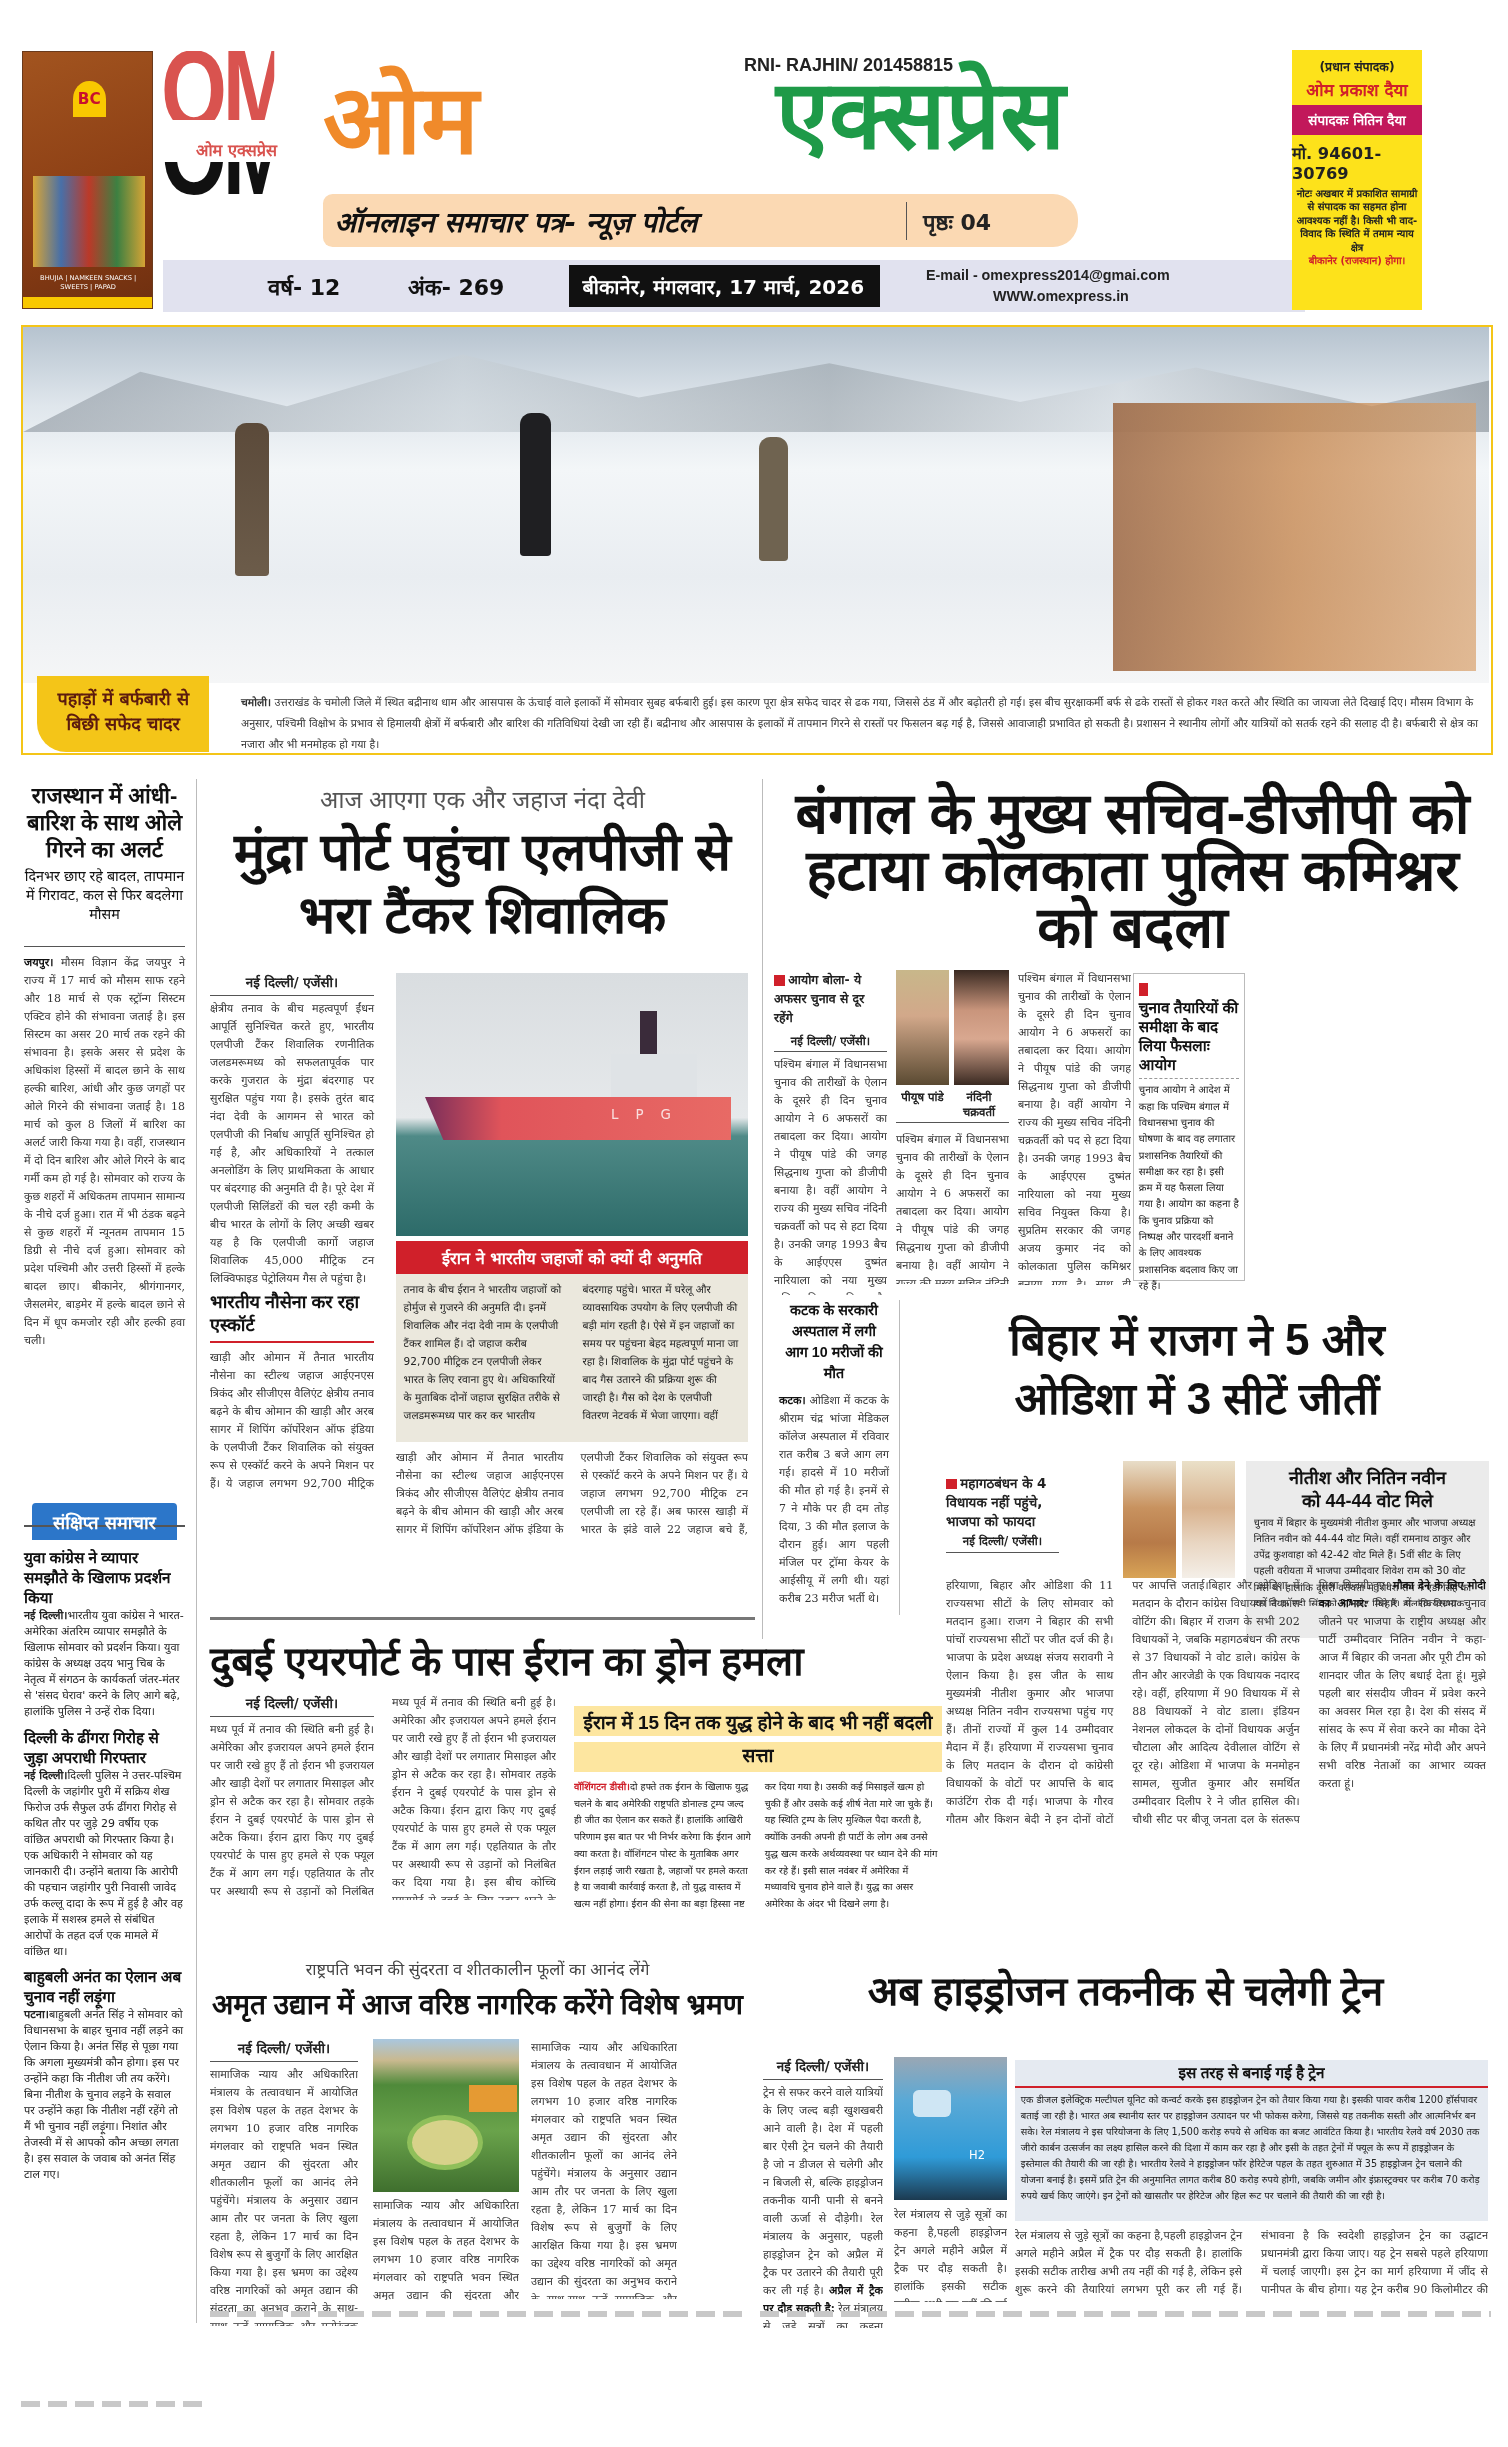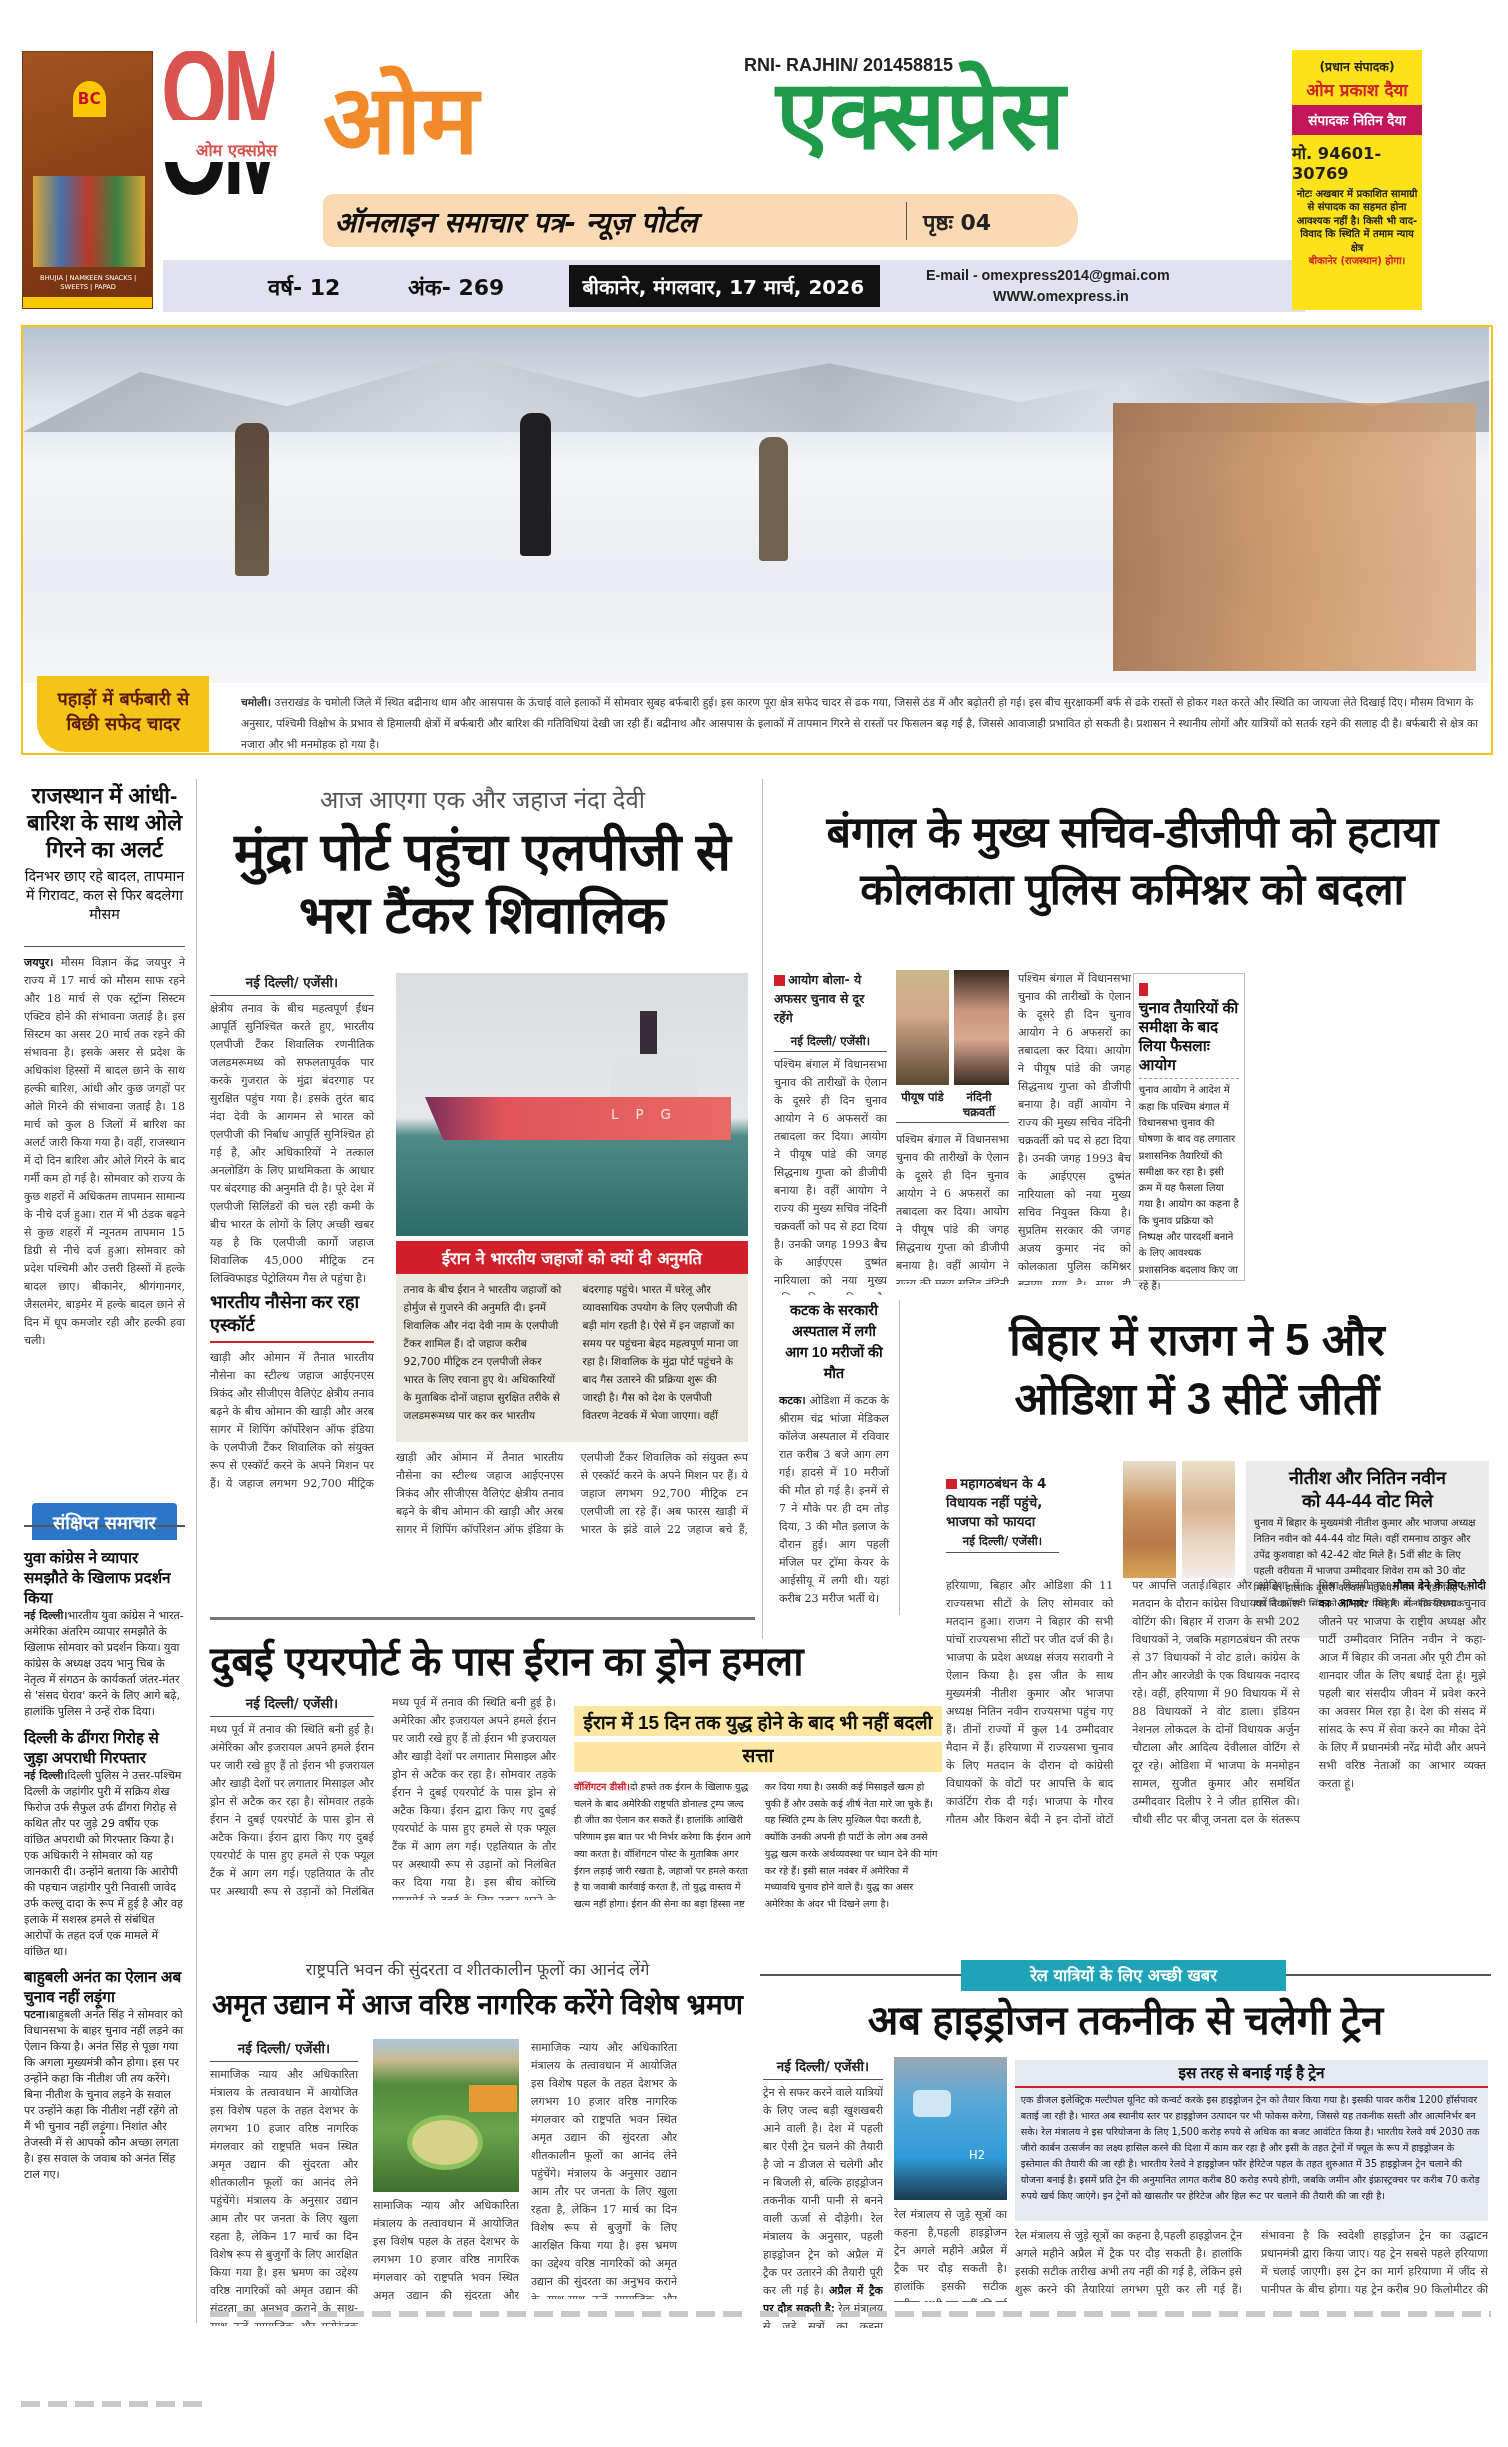--- a/index.html
+++ b/index.html
@@ -121,21 +121,21 @@
   <div class="abs" style="left:186px;top:459px;width:352px;height:201px;background:#ebe8dd">
     <div style="background:#d0202a;color:#fff;font-size:16.3px;font-weight:bold;text-align:center;padding:5.7px 0">ईरान ने भारतीय जहाजों को क्यों दी अनुमति</div>
     <div class="sans cols2" style="font-size:10.5px;line-height:18px;padding:5.7px 7.6px;color:#222;height:168px;overflow:hidden">तनाव के बीच ईरान ने भारतीय जहाजों को होर्मुज से गुजरने की अनुमति दी। इनमें शिवालिक और नंदा देवी नाम के एलपीजी टैंकर शामिल हैं। दो जहाज करीब 92,700 मीट्रिक टन एलपीजी लेकर भारत के लिए रवाना हुए थे। अधिकारियों के मुताबिक दोनों जहाज सुरक्षित तरीके से जलडमरूमध्य पार कर कर भारतीय बंदरगाह पहुंचे। भारत में घरेलू और व्यावसायिक उपयोग के लिए एलपीजी की बड़ी मांग रहती है। ऐसे में इन जहाजों का समय पर पहुंचना बेहद महत्वपूर्ण माना जा रहा है। शिवालिक के मुंद्रा पोर्ट पहुंचने के बाद गैस उतारने की प्रक्रिया शुरू की जारही है। गैस को देश के एलपीजी वितरण नेटवर्क में भेजा जाएगा। वहीं दूसरा जहाज नंदा देवी 17 मार्च को कांडला पोर्ट पहुंचने वाला है।</div>
   </div>
   <div class="abs txt" style="left:186px;top:667px;width:352px;column-count:2;column-gap:17px;height:105px;overflow:hidden">खाड़ी और ओमान में तैनात भारतीय नौसेना का स्टील्थ जहाज आईएनएस त्रिकंद और सीजीएस वैलिएंट क्षेत्रीय तनाव बढ़ने के बीच ओमान की खाड़ी और अरब सागर में शिपिंग कॉर्पोरेशन ऑफ इंडिया के एलपीजी टैंकर शिवालिक को संयुक्त रूप से एस्कॉर्ट करने के अपने मिशन पर हैं। ये जहाज लगभग 92,700 मीट्रिक टन एलपीजी ला रहे हैं। अब फारस खाड़ी में भारत के झंडे वाले 22 जहाज बचे हैं, जिनमें कुल 611 नाविक सवार हैं। अमेरिका और ईरान के बीच चल रहे संघर्ष के कारण भारत के ये जहाज होर्मुज जलडमरूमध्य के पास फंस गए थे।</div>
 </div>
 <div class="abs" style="left:210px;top:1617px;width:545px;height:2.9px;background:#777"></div>
 <div class="vrule" style="left:762px;top:779px;height:860px"></div>
 
 <div class="abs" style="left:774px;top:782px;width:717px">
-  <div class="hd" style="font-size:43px;line-height:57px;margin-top:22px">बंगाल के मुख्य सचिव-डीजीपी को हटाया कोलकाता पुलिस कमिश्नर को बदला</div>
+  <div class="hd" style="font-size:57px;line-height:57px;margin-top:3px">बंगाल के मुख्य सचिव-डीजीपी को हटाया कोलकाता पुलिस कमिश्नर को बदला</div>
 </div>
 <div class="abs" style="left:774px;top:970px;width:545px;height:325px">
   <div class="abs" style="left:0;top:0;width:113px">
     <div style="font-size:12.4px;font-weight:bold;line-height:19px"><span class="redsq"></span><span>आयोग बोला- ये अफसर चुनाव से दूर रहेंगे</span></div>
     <div class="dateline" style="font-size:11.5px;margin-top:5.7px">नई दिल्ली/ एजेंसी।</div>
     <div class="txt" style="height:239px;overflow:hidden">पश्चिम बंगाल में विधानसभा चुनाव की तारीखों के ऐलान के दूसरे ही दिन चुनाव आयोग ने 6 अफसरों का तबादला कर दिया। आयोग ने पीयूष पांडे की जगह सिद्धनाथ गुप्ता को डीजीपी बनाया है। वहीं आयोग ने राज्य की मुख्य सचिव नंदिनी चक्रवर्ती को पद से हटा दिया है। उनकी जगह 1993 बैच के आईएएस दुष्मंत नारियाला को नया मुख्य सचिव नियुक्त किया है। सुप्रतिम सरकार की जगह अजय कुमार नंद को कोलकाता पुलिस कमिश्नर बनाया गया है। साथ ही राज्य के गृह सचिव जगदीश प्रसाद मीणा की जगह 1997 बैच की आईएएस अफसर संघमित्रा घोष को गृह सचिव बनाया गया है। चुनाव आयोग के आदेश के मुताबिक यह निर्देश तत्काल प्रभाव से लागू होगा। नटराजन रमेश बाबू को सुधार सेवा महानिदेशक बनाया गया है। अजय मुकुंद रानाडे को अतिरिक्त पुलिस महानिदेशक और आईजीपी (कानून-व्यवस्था) का पद दिया गया है। आदेश में कहा गया है कि जिन अधिकारियों का ट्रांसफर किया गया है, उन्हें चुनाव प्रक्रिया पूरी होने तक किसी भी चुनाव से जुड़े पद पर तैनात नहीं किया जाएगा।</div>
   </div>
   <div class="ph" style="left:122px;top:0;width:53px;height:115px;background:linear-gradient(180deg,#c8b78a 0%,#d2a88a 40%,#5a4a32 100%)"></div>
   <div class="ph" style="left:180px;top:0;width:55px;height:115px;background:linear-gradient(180deg,#3a2a22 0%,#c9957c 35%,#d9a890 60%,#3a2a22 100%)"></div>
   <div class="abs" style="left:122px;top:119px;width:113px;display:flex;font-size:11.5px;font-weight:bold;text-align:center;border-bottom:1.4px solid #555;padding-bottom:2.9px">
@@ -206,24 +206,20 @@
   <div class="abs" style="left:96px;top:46px;width:48px;height:27px;background:#e59a33"></div>
 </div>
 <div class="abs txt" style="left:373px;top:2197px;width:146px;height:103px;overflow:hidden">सामाजिक न्याय और अधिकारिता मंत्रालय के तत्वावधान में आयोजित इस विशेष पहल के तहत देशभर के लगभग 10 हजार वरिष्ठ नागरिक मंगलवार को राष्ट्रपति भवन स्थित अमृत उद्यान की सुंदरता और शीतकालीन फूलों का आनंद लेने पहुंचेंगे। मंत्रालय के अनुसार उद्यान आम तौर पर जनता के लिए खुला रहता है, लेकिन 17 मार्च का दिन विशेष रूप से बुजुर्गों के लिए आरक्षित किया गया है। इस भ्रमण का उद्देश्य वरिष्ठ नागरिकों को अमृत उद्यान की सुंदरता का अनुभव कराने के साथ-साथ उन्हें सामाजिक और मनोरंजक गतिविधियों में भाग लेने के लिए प्रोत्साहित करना है। इस विशाल आयोजन को सफल बनाने के लिए मंत्रालय कई महत्वपूर्ण संस्थाओं के साथ मिलकर काम कर रहा है। इनमें विभिन्न राज्यों और केंद्र शासित प्रदेशों के विभाग, दिल्ली पुलिस का वरिष्ठ नागरिक प्रकोष्ठ, राष्ट्रीय सामाजिक रक्षा संस्थान, अनुग्रह-क्षेत्रीय संसाधन प्रशिक्षण केंद्र और ब्रह्मा कुमारी संस्था शामिल है।</div>
 <div class="abs txt" style="left:531px;top:2039px;width:146px;height:260px;overflow:hidden">
   <span>सामाजिक न्याय और अधिकारिता मंत्रालय के तत्वावधान में आयोजित इस विशेष पहल के तहत देशभर के लगभग 10 हजार वरिष्ठ नागरिक मंगलवार को राष्ट्रपति भवन स्थित अमृत उद्यान की सुंदरता और शीतकालीन फूलों का आनंद लेने पहुंचेंगे। मंत्रालय के अनुसार उद्यान आम तौर पर जनता के लिए खुला रहता है, लेकिन 17 मार्च का दिन विशेष रूप से बुजुर्गों के लिए आरक्षित किया गया है। इस भ्रमण का उद्देश्य वरिष्ठ नागरिकों को अमृत उद्यान की सुंदरता का अनुभव कराने के साथ-साथ उन्हें सामाजिक और मनोरंजक गतिविधियों में भाग लेने के लिए प्रोत्साहित करना है। इस विशाल आयोजन को सफल बनाने के लिए मंत्रालय कई महत्वपूर्ण संस्थाओं के साथ मिलकर काम कर रहा है। इनमें विभिन्न राज्यों और केंद्र शासित प्रदेशों के विभाग, दिल्ली पुलिस का वरिष्ठ नागरिक प्रकोष्ठ, राष्ट्रीय सामाजिक रक्षा संस्थान, अनुग्रह-क्षेत्रीय संसाधन प्रशिक्षण केंद्र और ब्रह्मा कुमारी संस्था शामिल है।</span>
   
   
 </div>
 
 <div class="abs" style="left:760px;top:1960px;width:731px">
-  <div style="position:relative;height:29px">
-    <div class="abs" style="left:0;top:14.3px;width:100%;height:1.9px;background:#555"></div>
-    <div class="abs" style="left:201px;top:0;width:325px;height:31px;background:#1fa3b8;color:#fff;font-size:16.3px;font-weight:bold;text-align:center;line-height:31px">रेल यात्रियों के लिए अच्छी खबर</div>
-  </div>
   <div class="hd" style="font-size:40px;line-height:55px;margin-top:3.8px">अब हाइड्रोजन तकनीक से चलेगी ट्रेन</div>
 </div>
 <div class="abs" style="left:763px;top:2057px;width:120px">
   <div class="dateline">नई दिल्ली/ एजेंसी।</div>
   <div class="txt" style="height:244px;overflow:hidden">
     <span>ट्रेन से सफर करने वाले यात्रियों के लिए जल्द बड़ी खुशखबरी आने वाली है। देश में पहली बार ऐसी ट्रेन चलने की तैयारी है जो न डीजल से चलेगी और न बिजली से, बल्कि हाइड्रोजन तकनीक यानी पानी से बनने वाली ऊर्जा से दौड़ेगी। रेल मंत्रालय के अनुसार, पहली हाइड्रोजन ट्रेन को अप्रैल में ट्रैक पर उतारने की तैयारी पूरी कर ली गई है।</span>
     <b>अप्रैल में ट्रैक पर दौड़ सकती है:</b>
     <span>रेल मंत्रालय से जुड़े सूत्रों का कहना है,पहली हाइड्रोजन ट्रेन अगले महीने अप्रैल में ट्रैक पर दौड़ सकती है। हालांकि इसकी सटीक तारीख अभी तय नहीं की गई है, लेकिन इसे शुरू करने की तैयारियां लगभग पूरी कर ली गई हैं। संभावना है कि स्वदेशी हाइड्रोजन ट्रेन का उद्घाटन प्रधानमंत्री द्वारा किया जाए। यह ट्रेन सबसे पहले हरियाणा में चलाई जाएगी। इस ट्रेन का मार्ग हरियाणा में जींद से पानीपत के बीच होगा। यह ट्रेन करीब 90 किलोमीटर की दूरी तय कर अपने गंतव्य तक पहुंचेगी। एक चक्कर पूरा करने के लिए इंजन में लगभग 360 किलोग्राम हाइड्रोजन भरी जाएगी। चेन्नई स्थित आईसीएफ में जुलाई 2025 में इसका सफल परीक्षण भी किया जा चुका है।</span>
   </div>
 </div>

